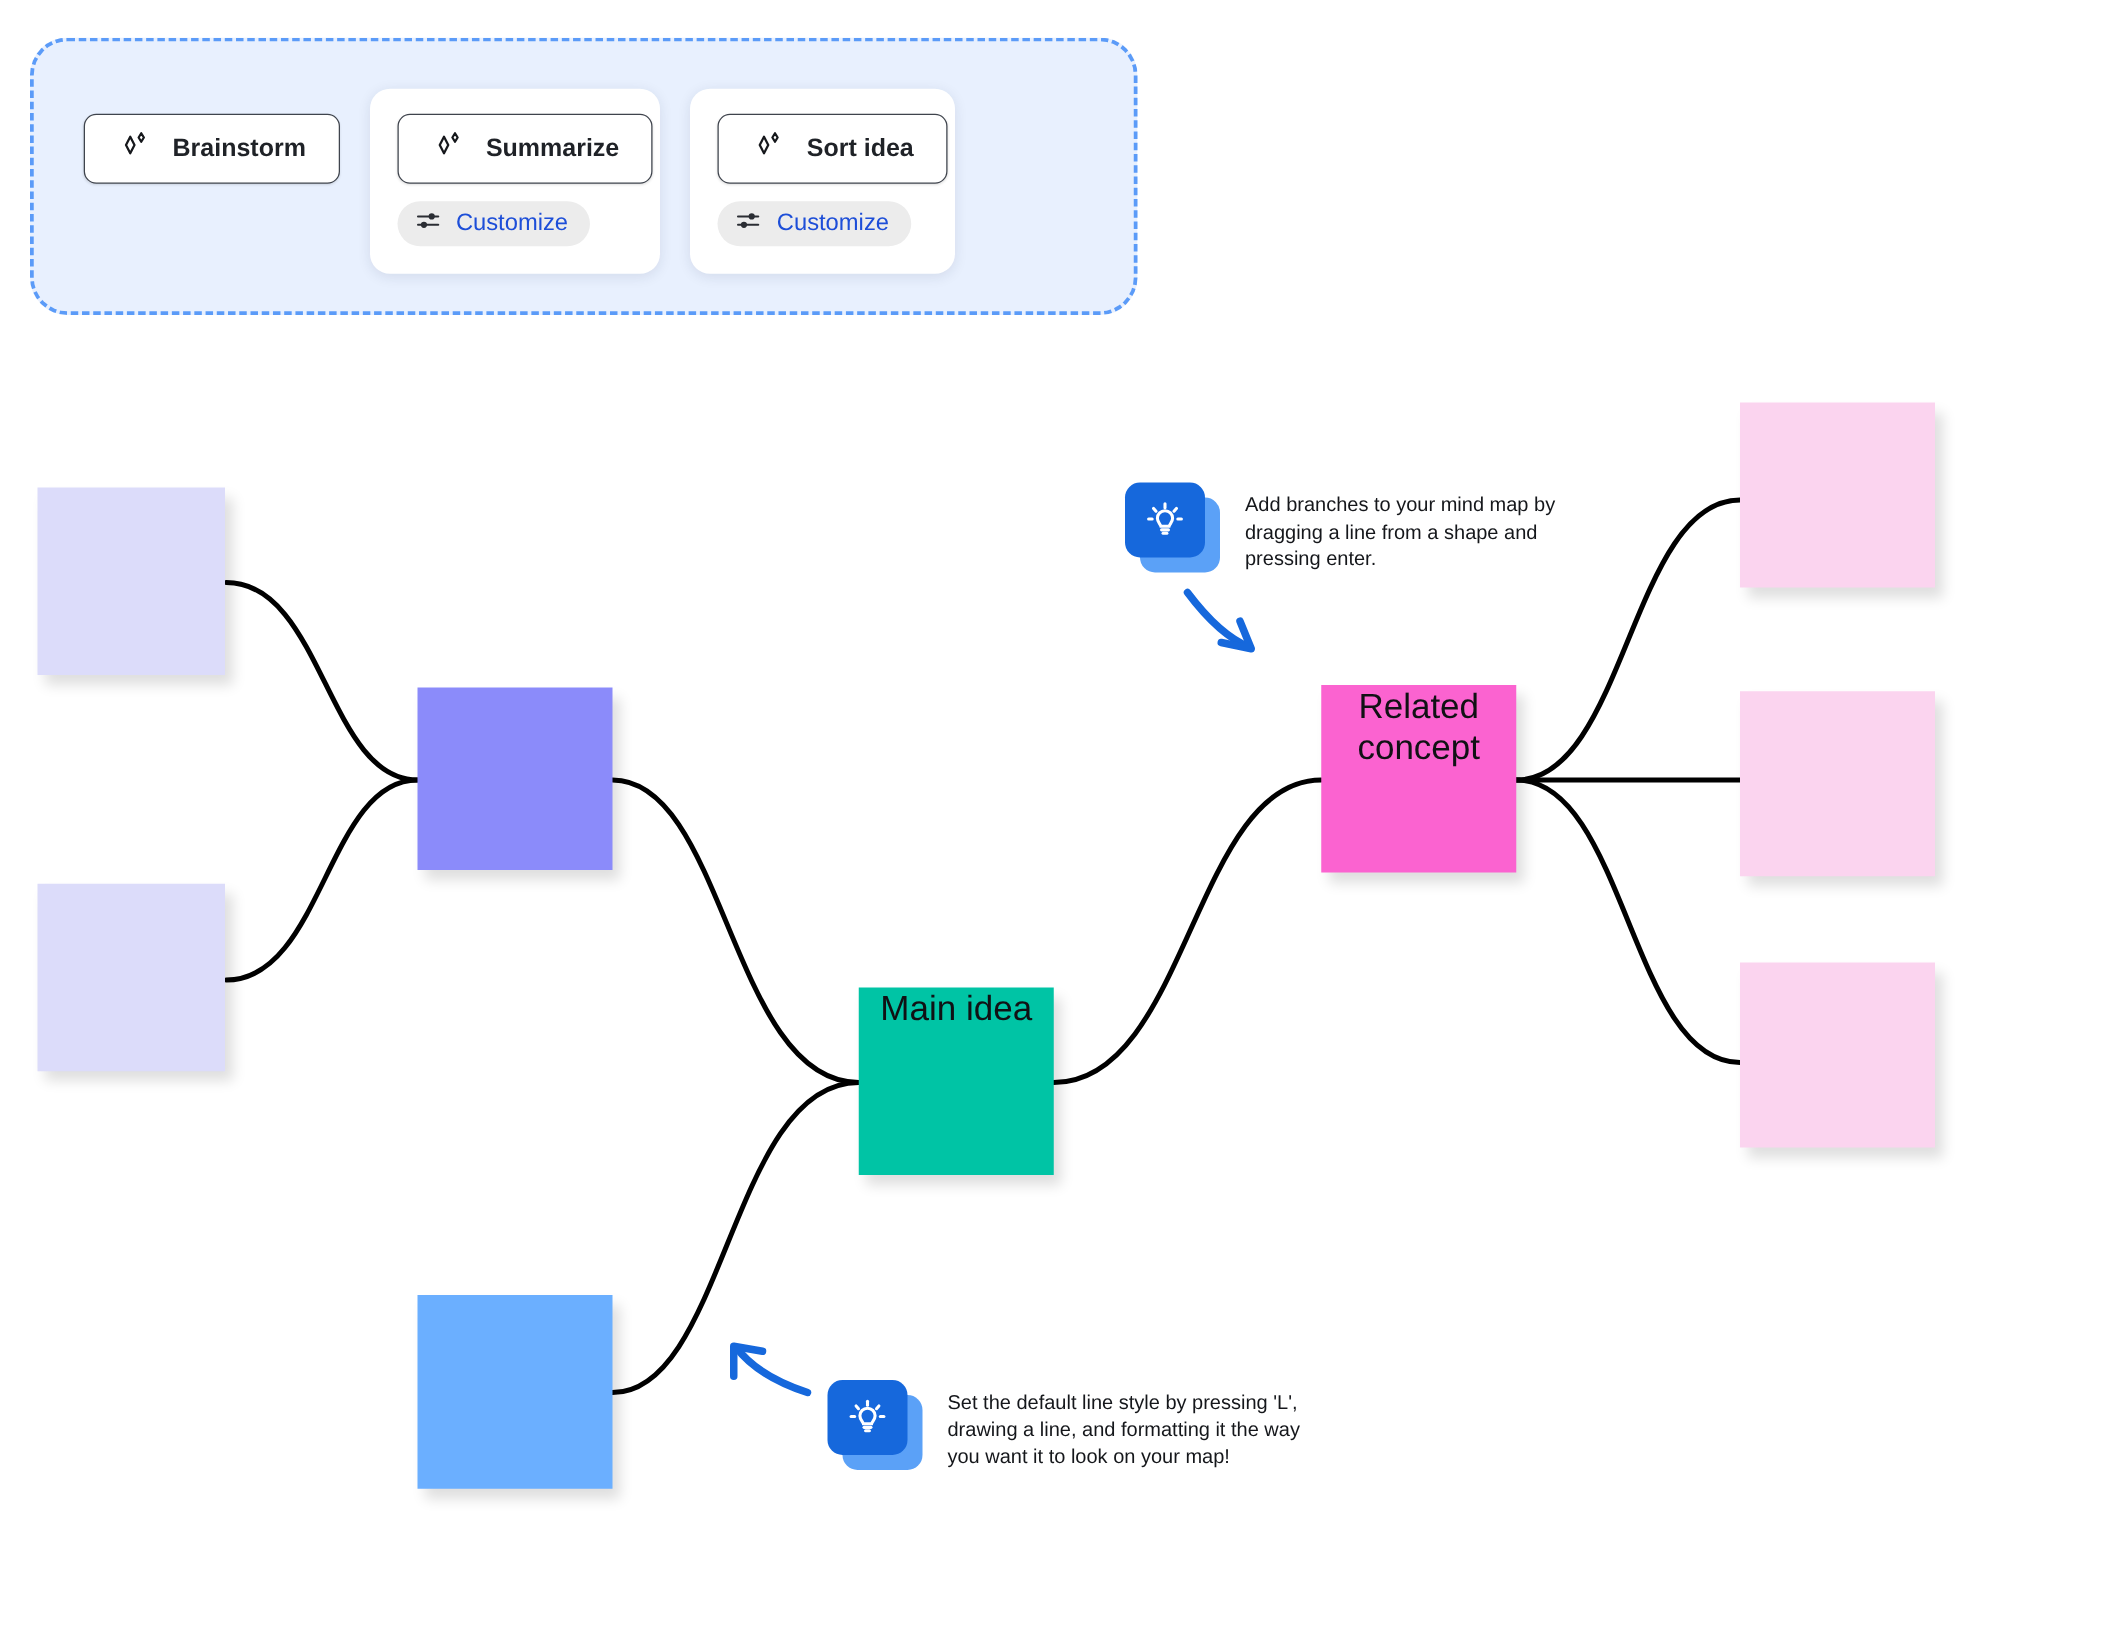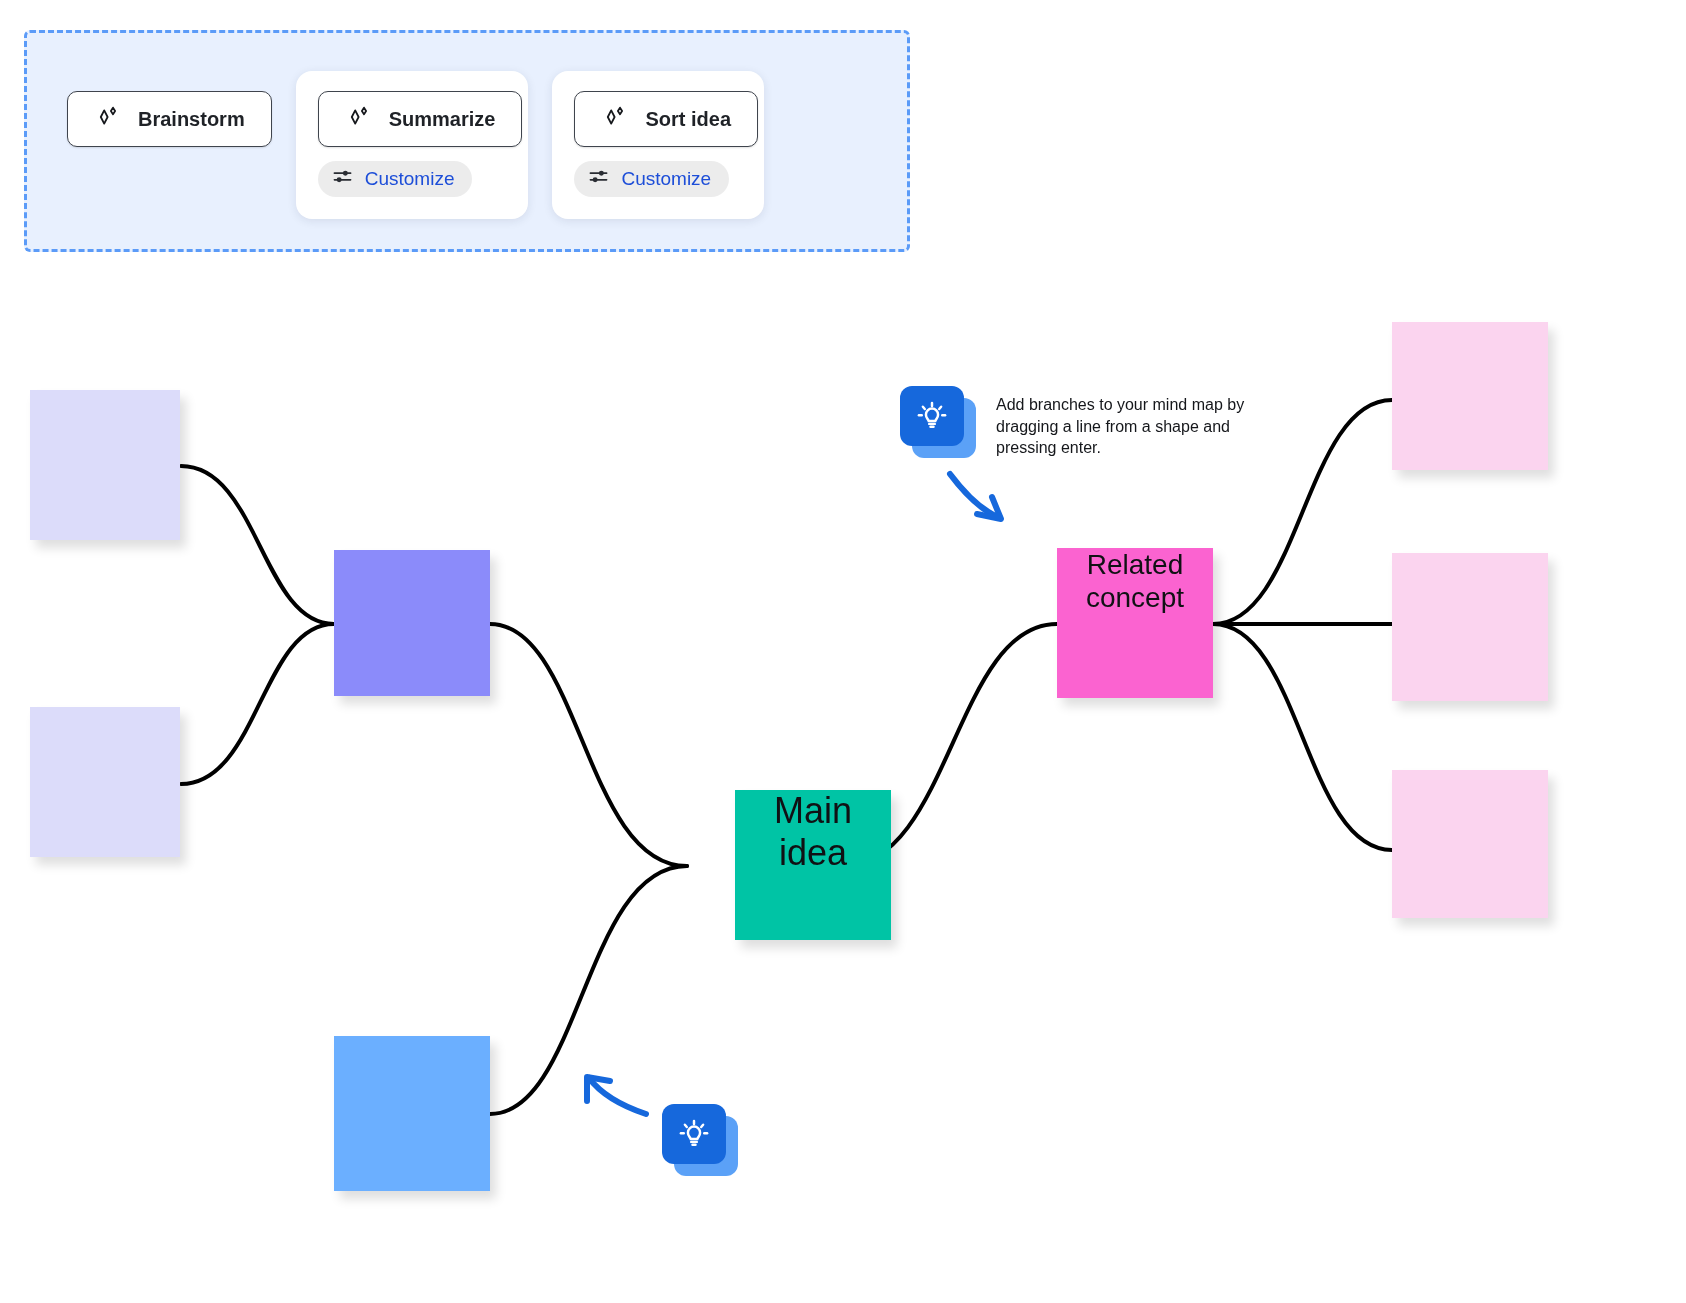--- a/index.html
+++ b/index.html
@@ -19,21 +19,21 @@
 
   
   #ai-panel {
     position: absolute;
     left: 24px;
     top: 30px;
     width: 886px;
     height: 222px;
     background: #e8f0fe;
     border: 3px dashed #5b9bf8;
-    border-radius: 6px;
+    border-radius: 30px;
   }
   .ai-cards {
     position: absolute;
     left: 40px;
     top: 38px;
     display: flex;
     align-items: flex-start;
     gap: 24px;
   }
   .ai-card {
@@ -163,21 +163,21 @@
       <path d="M 1213,624 L 1392,624"></path>
       <path d="M 1213,624 C 1300,624 1305,850 1392,850"></path>
     </g>
   </svg>
 
   <div id="notes-host">
       <div class="note" style="left: 30px; top: 390px; width: 150px; height: 150px; background: rgb(220, 220, 250);"></div>
       <div class="note" style="left: 30px; top: 707px; width: 150px; height: 150px; background: rgb(220, 220, 250);"></div>
       <div class="note" style="left: 334px; top: 550px; width: 156px; height: 146px; background: rgb(139, 139, 250);"></div>
       <div class="note" style="left: 334px; top: 1036px; width: 156px; height: 155px; background: rgb(107, 175, 255);"></div>
-      <div class="note" style="left: 687px; top: 790px; width: 156px; height: 150px; background: rgb(0, 196, 165); font-size: 36px; margin-left: 48px;">
+      <div class="note" style="left: 687px; top: 790px; width: 156px; height: 150px; background: rgb(0, 196, 165); font-size: 28px;">
         <span>Main idea</span>
       </div>
       <div class="note" style="left: 1057px; top: 548px; width: 156px; height: 150px; background: rgb(251, 99, 208); font-size: 28px;">
         <span>Related concept</span>
       </div>
       <div class="note" style="left: 1392px; top: 322px; width: 156px; height: 148px; background: rgb(251, 212, 239);"></div>
       <div class="note" style="left: 1392px; top: 553px; width: 156px; height: 148px; background: rgb(251, 212, 239);"></div>
       <div class="note" style="left: 1392px; top: 770px; width: 156px; height: 148px; background: rgb(251, 212, 239);"></div>
     </div>
 
@@ -275,16 +275,19 @@
     <line x1="17.1" y1="28.3" x2="22.9" y2="28.3"></line>
     <line x1="18.4" y1="31.2" x2="21.6" y2="31.2"></line>
     <line x1="20" y1="6.3" x2="20" y2="9.6"></line>
     <line x1="10.4" y1="10.3" x2="12.4" y2="12.6"></line>
     <line x1="29.6" y1="10.3" x2="27.6" y2="12.6"></line>
     <line x1="6.2" y1="19.2" x2="9.2" y2="19.2"></line>
     <line x1="33.8" y1="19.2" x2="30.8" y2="19.2"></line>
   </svg>
           </div>
         </div>
+        <div class="tip-text">Set the default line style by pressing 'L',
+drawing a line, and formatting it the way
+you want it to look on your map!</div>
       </div>
     </div>
 
 </div>
 
 </body></html>

